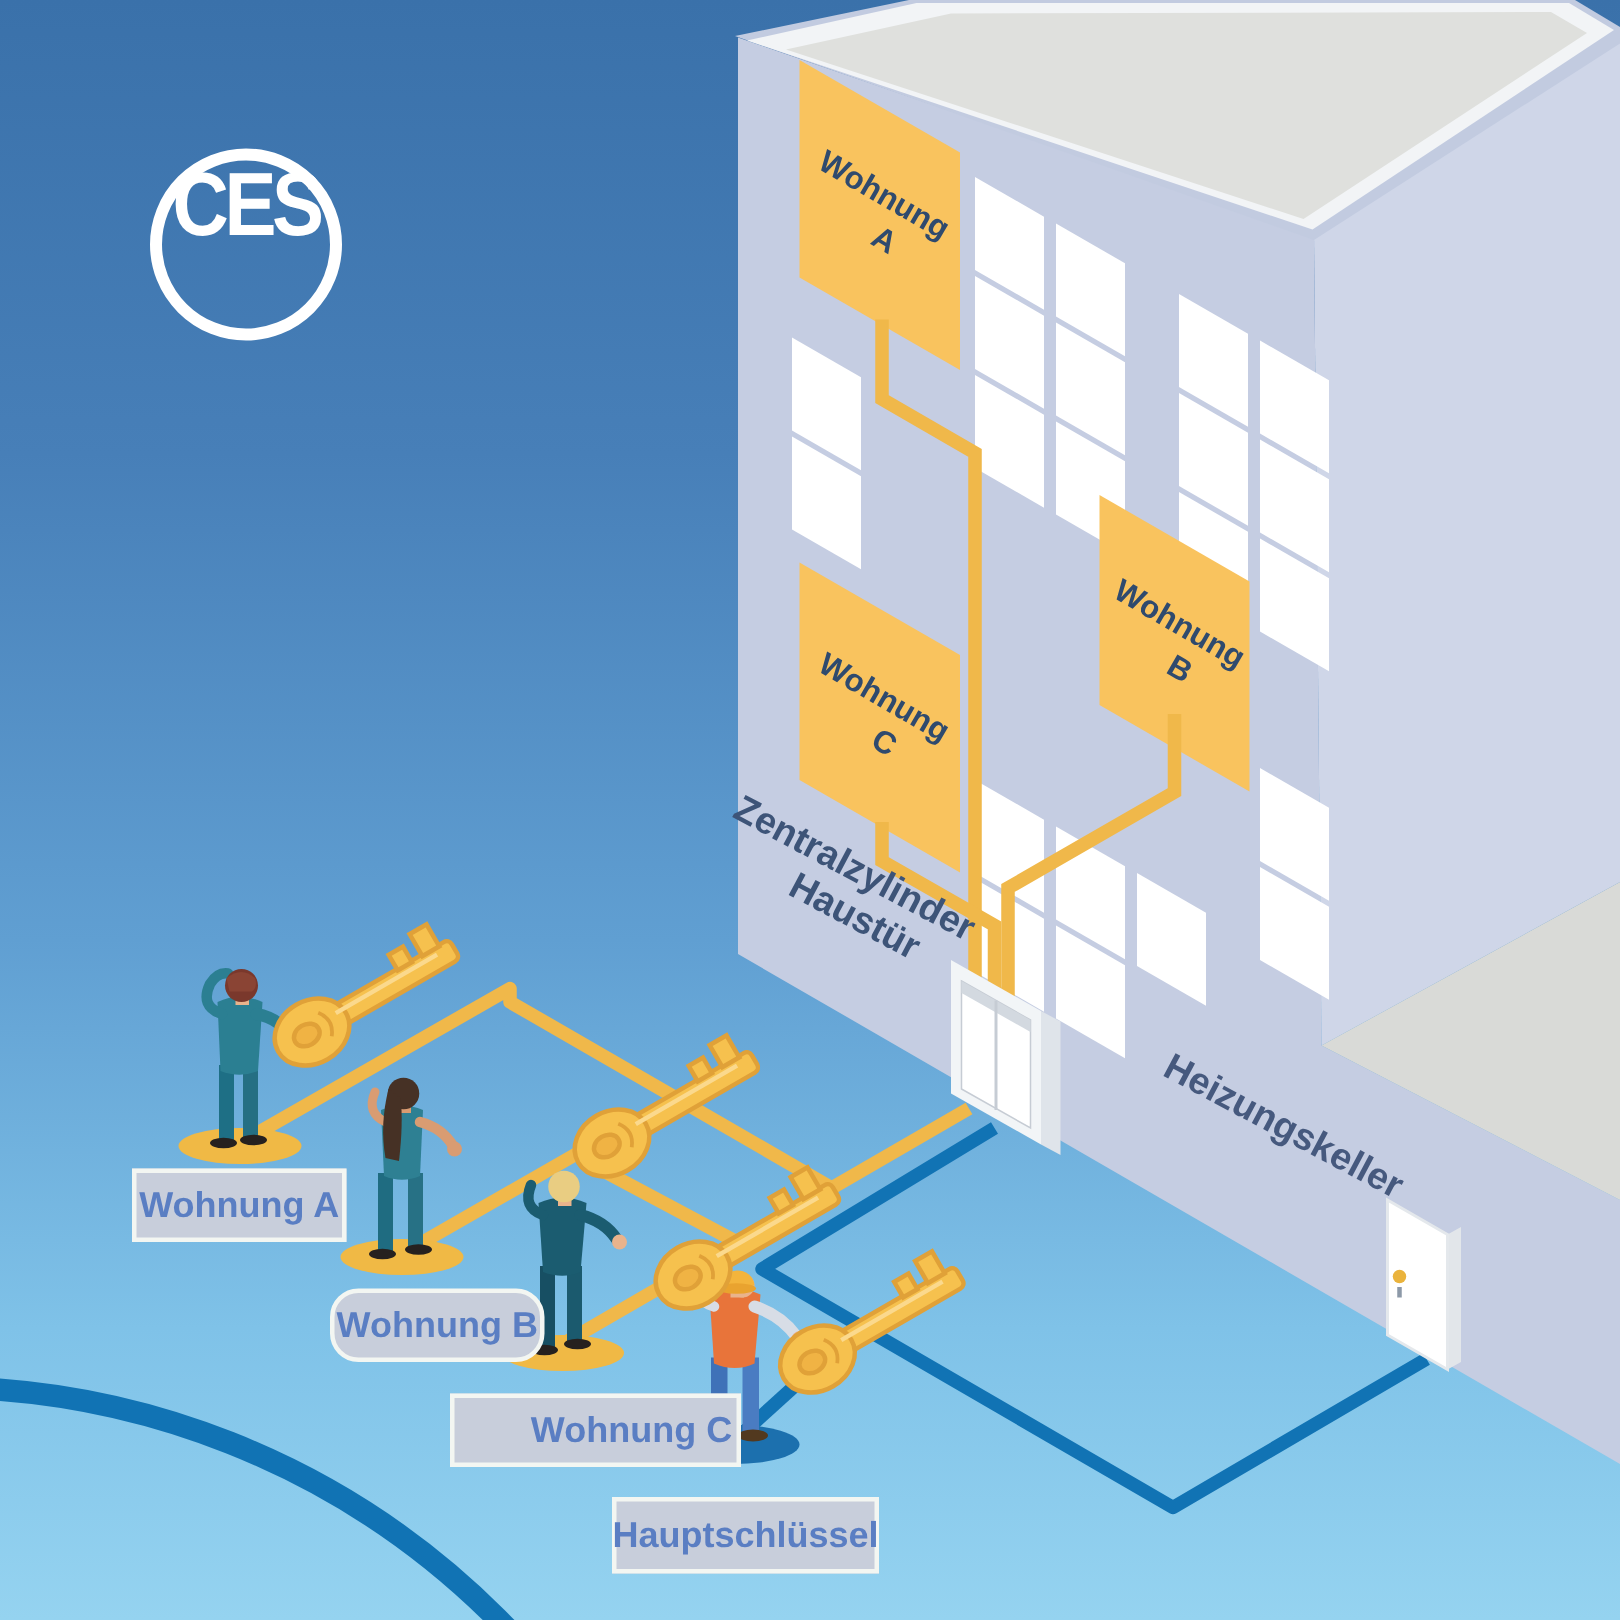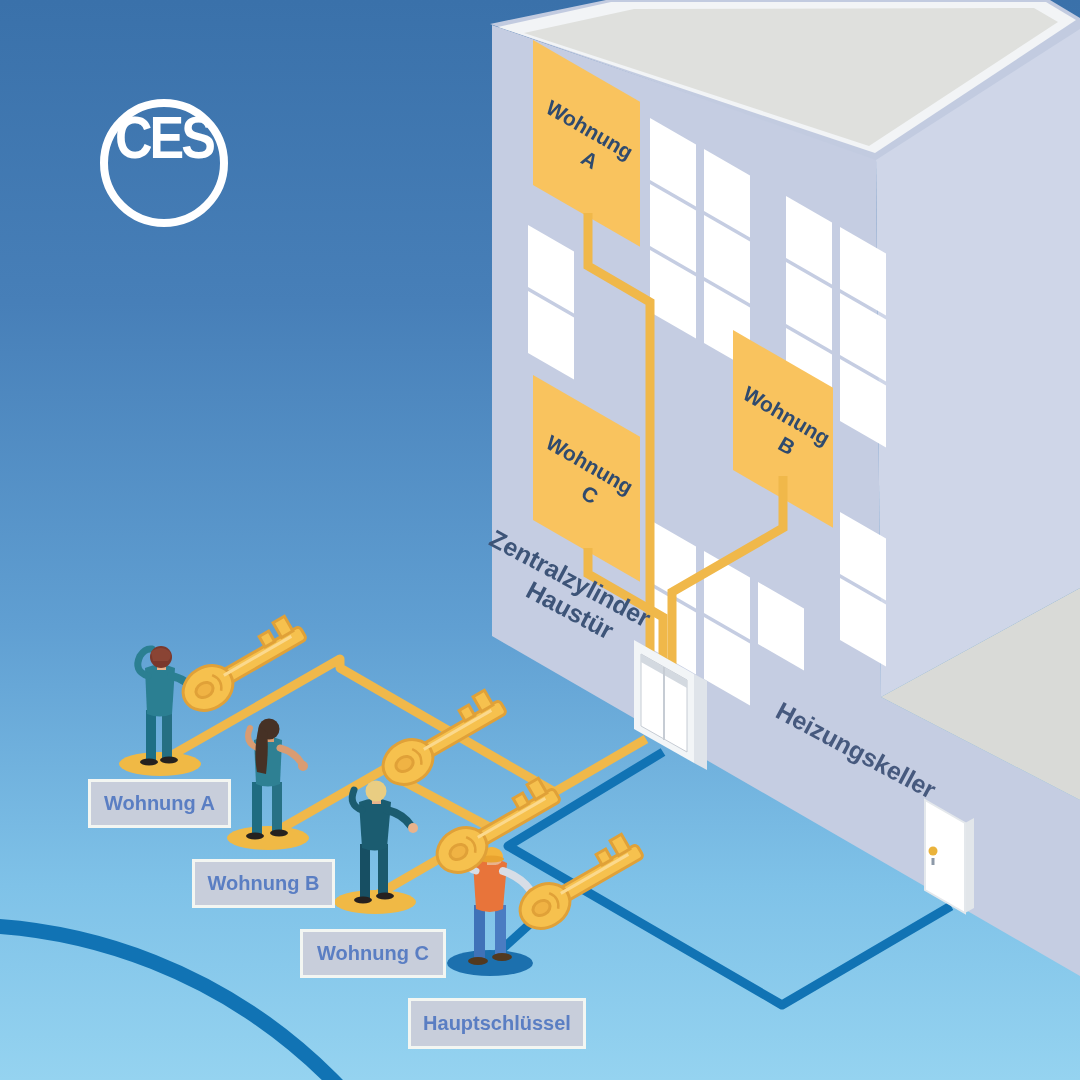--- a/index.html
+++ b/index.html
@@ -9,24 +9,24 @@
   svg{display:block;}
   
   .logo{position:absolute;left:100px;top:99px;width:112px;height:112px;
         border:8px solid #ffffff;border-radius:50%;
         display:flex;align-items:flex-start;justify-content:center;}
   .logo span{color:#ffffff;font-weight:bold;font-size:52px;letter-spacing:-3px;
              transform:scaleY(1.15);}
   
   .keylabel{position:absolute;background:#c8cedb;border:3px solid #f3f6f2;
             display:flex;align-items:center;justify-content:center;
-            color:#5a7ec3;font-weight:bold;font-size:20px;}
+            color:#5a7ec3;font-weight:bold;font-size:24px;}
   .kl-a{left:88px;top:779px;width:137px;height:43px;}
-  .kl-b{left:192px;top:859px;width:137px;height:43px;}
-  .kl-c{left:300px;top:929px;width:140px;height:43px;}
+  .kl-b{left:220px;top:859px;width:137px;height:43px;border-radius:19px;}
+  .kl-c{left:300px;top:929px;width:140px;height:43px;padding-left:48px;}
   .kl-h{left:408px;top:998px;width:172px;height:45px;}
 </style>
 </head>
 <body>
 
 <div class="stage">
 <svg width="1080" height="1080" viewBox="0 0 1080 1080">
   <defs>
     <linearGradient id="sky" x1="0" y1="0" x2="0" y2="1">
       <stop offset="0" stop-color="#3a71aa"></stop>

